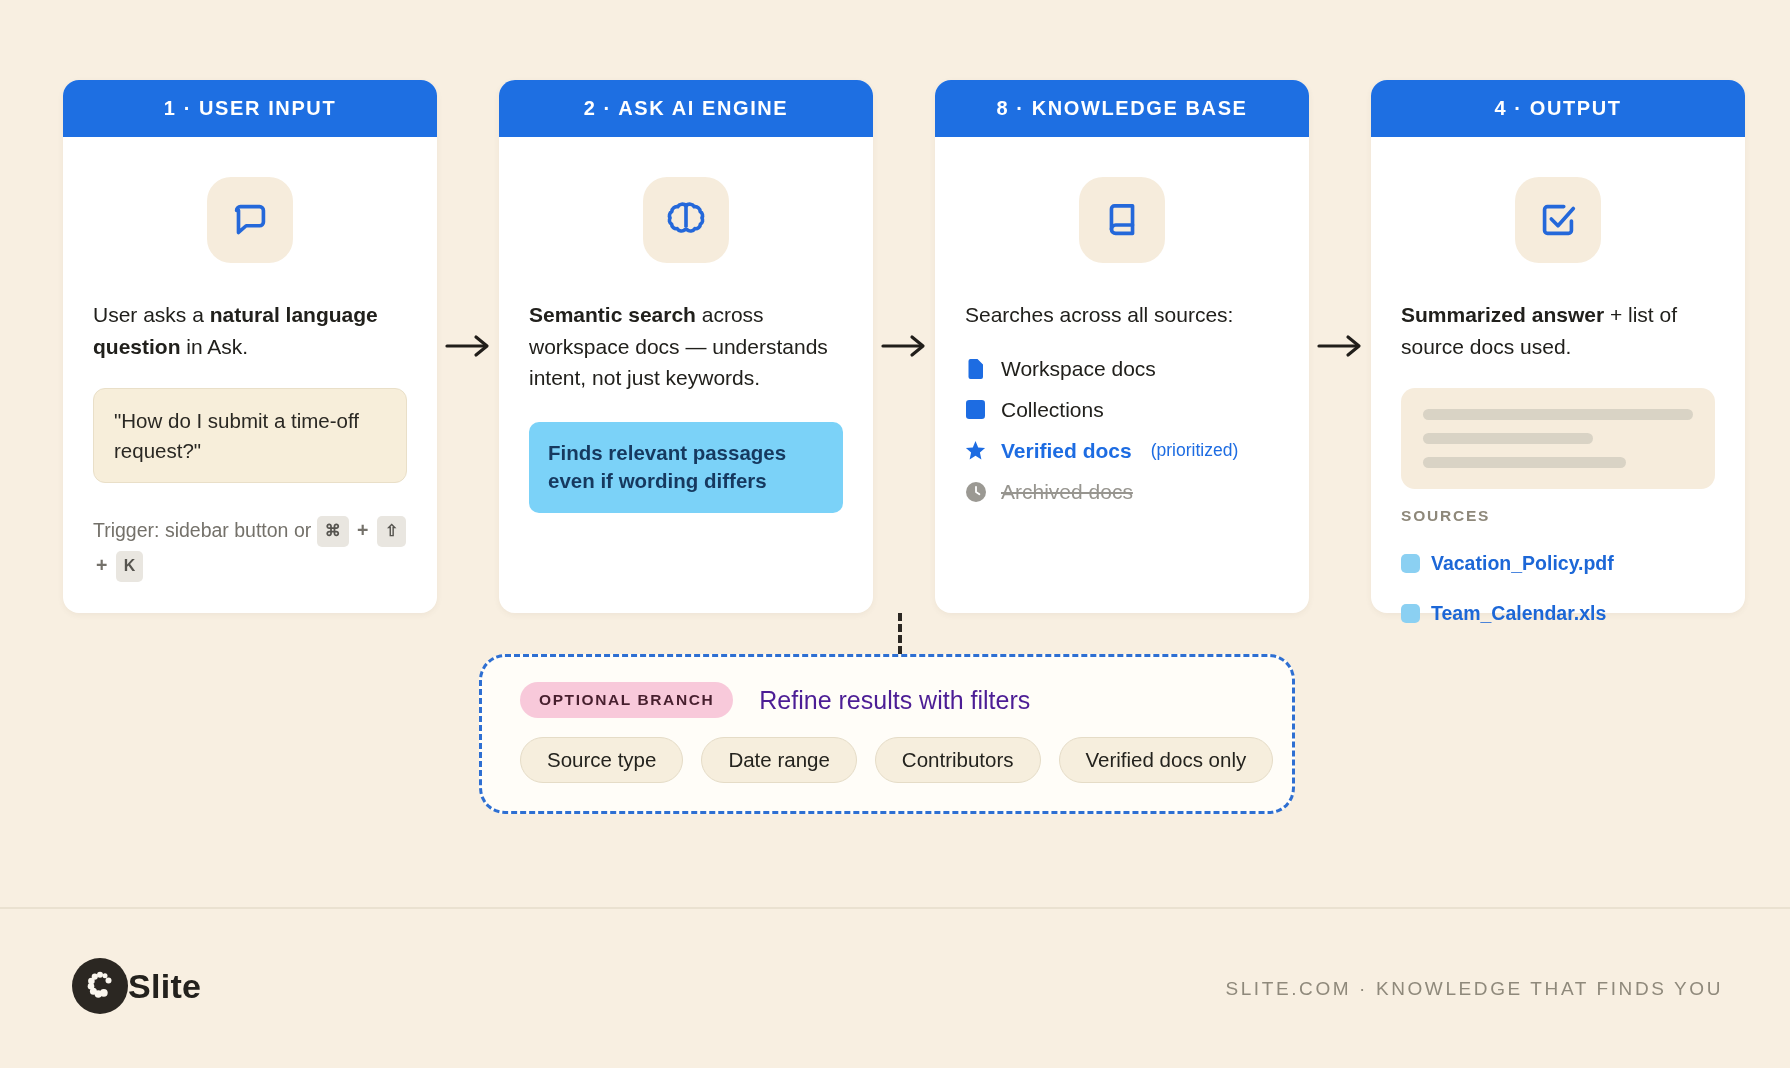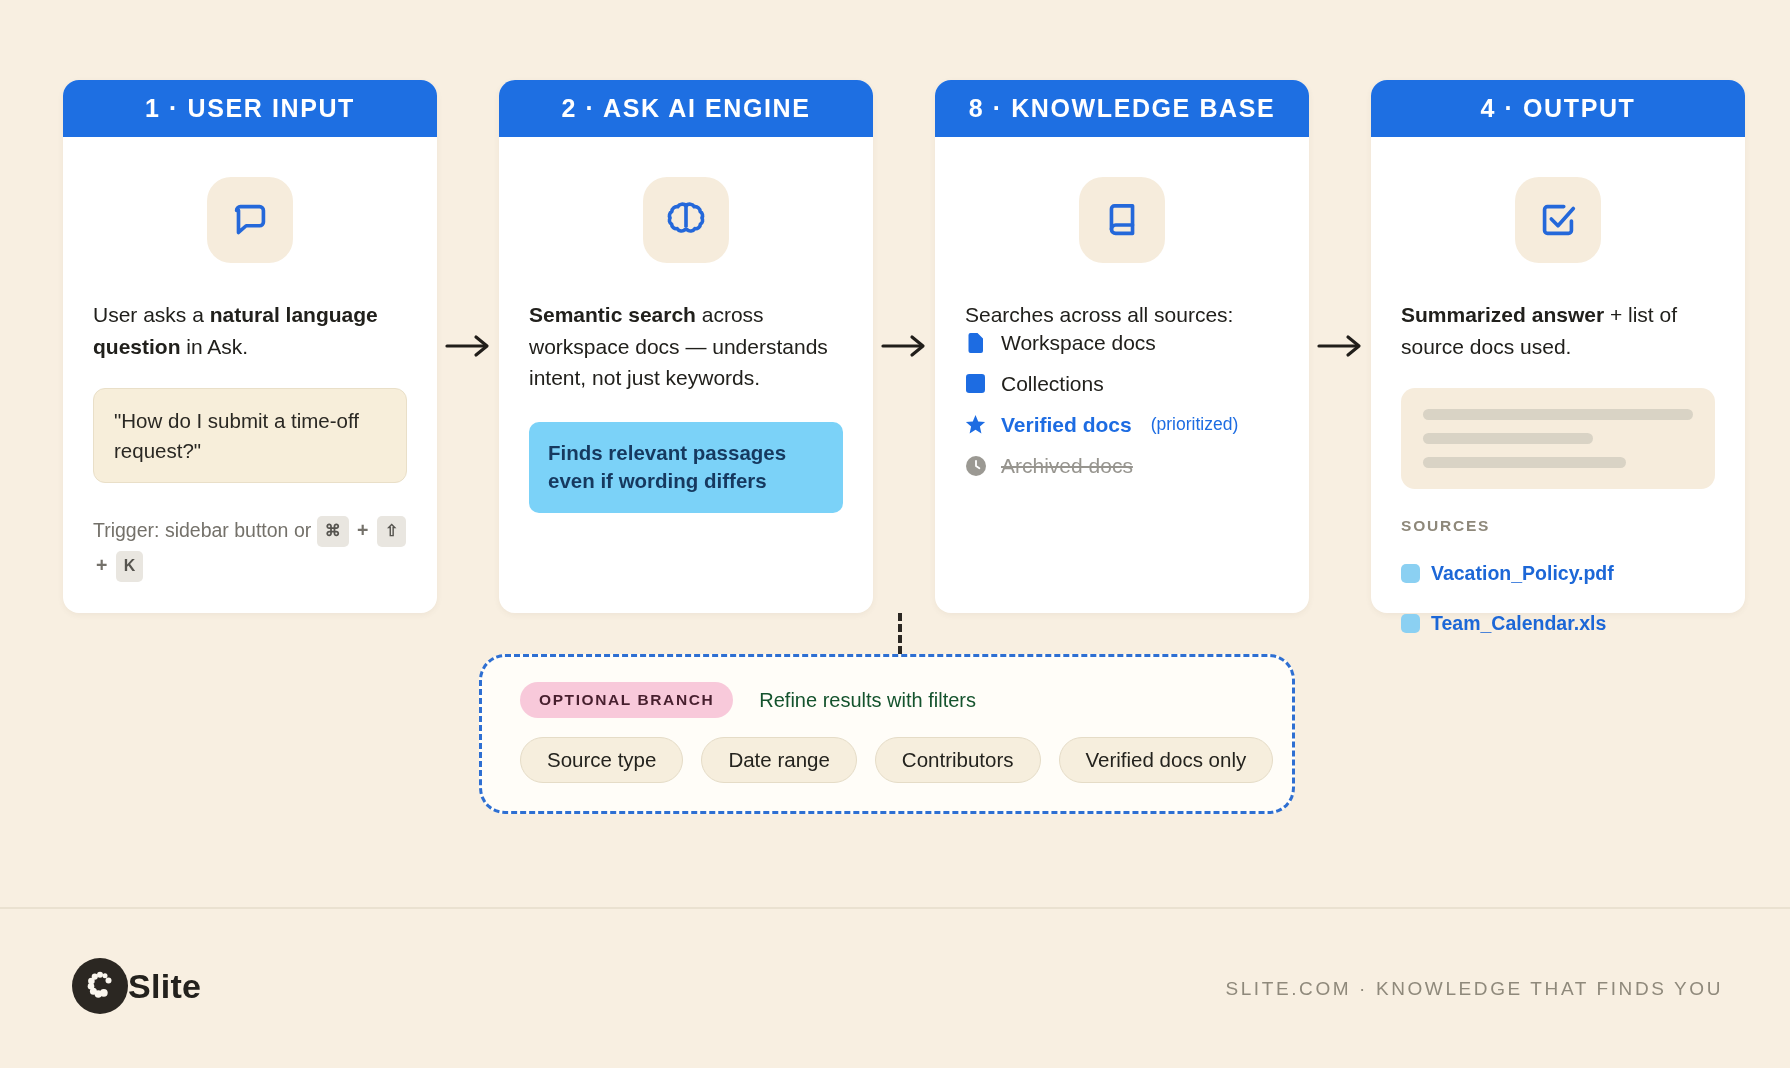--- a/index.html
+++ b/index.html
@@ -16,21 +16,21 @@
   .cards-row { position:absolute; left:63px; top:80px; display:flex; }
   .card {
     width:374px; height:533px; background:#ffffff; border-radius:16px;
     box-shadow:0 2px 6px rgba(90,75,50,.06);
     display:flex; flex-direction:column;
   }
   .card-header {
     height:57px; flex:0 0 57px; background:#1e6fe2; color:#ffffff;
     border-radius:16px 16px 0 0;
     display:flex; align-items:center; justify-content:center;
-    font-size:25px; font-weight:bold; letter-spacing:1.6px;
+    font-size:20px; font-weight:bold; letter-spacing:1.6px;
   }
   .card-body { padding:0 30px; flex:1; }
   .icon-tile {
     width:86px; height:86px; border-radius:24px; background:#f6ecdc;
     margin:40px auto 36px; display:flex; align-items:center; justify-content:center;
   }
   .card-text { font-size:21px; line-height:1.5; color:#21201c; }
   .card-text b { font-weight:bold; }
 
   
@@ -48,35 +48,35 @@
   .trigger .plus { font-weight:bold; color:#74716a; padding:0 3px; }
 
   
   .callout {
     margin-top:28px; background:#7bd2f8; border-radius:10px;
     padding:17px 19px; font-size:20.5px; line-height:1.4;
     font-weight:bold; color:#16395f;
   }
 
   
-  .kb-list { }
+  .kb-list { margin-top:26px; }
   .kb-row { display:flex; align-items:center; gap:15px; margin-bottom:17px; font-size:21px; }
   .li-icon { width:21px; height:21px; flex:0 0 21px; display:flex; align-items:center; justify-content:center; }
   .kb-row .verified-label { color:#1d6ce2; font-weight:bold; }
   .kb-row .verified-suffix { color:#1d6ce2; font-size:17.5px; margin-left:4px; }
   .kb-row.archived .li-label { color:#97958f; text-decoration:line-through; }
 
   
   .skeleton {
     margin-top:26px; background:#f6ecdc; border-radius:14px; padding:21px 22px;
   }
   .skel-bar { height:11px; border-radius:6px; background:#d9d3c5; }
   .skel-bar + .skel-bar { margin-top:13px; }
   .sources-label {
-    margin-top:28px; font-size:15.5px; font-weight:bold;
+    margin-top:18px; font-size:15.5px; font-weight:bold;
     letter-spacing:1.8px; color:#8e887a;
   }
   .source-link { display:flex; align-items:center; gap:11px; margin-top:27px; cursor:pointer; }
   .file-chip { width:19px; height:19px; border-radius:5px; background:#8bd0f2; flex:0 0 19px; }
   .source-link span.link-text { font-size:19.5px; font-weight:bold; color:#1c67d7; }
 
   
   .arrow-zone { width:62px; display:flex; justify-content:center; align-items:flex-start; padding-top:253px; }
 
   
@@ -84,21 +84,21 @@
   .optional-box {
     position:absolute; left:479px; top:654px; width:816px; height:160px;
     border:3px dashed #2e6fd2; border-radius:26px; background:#fffdf8;
     padding:25px 38px;
   }
   .ob-row1 { display:flex; align-items:center; gap:26px; }
   .ob-badge {
     background:#f8c9da; color:#471f2e; font-weight:bold; font-size:15.5px;
     letter-spacing:1.6px; padding:9px 19px; border-radius:999px; white-space:nowrap;
   }
-  .ob-title { font-size:20px; color:#14532d; }
+  .ob-title { font-size:25px; color:#4c1d95; }
   .ob-chips { display:flex; gap:18px; margin-top:19px; }
   .ob-chip {
     background:#f6eedd; border:1px solid #e5dcc7; border-radius:999px;
     padding:10px 26px; font-size:20.5px; color:#24231e; cursor:pointer; white-space:nowrap;
   }
 
   
   .footer-divider { position:absolute; left:0; top:907px; width:1790px; height:2px; background:#eae1d0; }
   .footer-left { position:absolute; left:72px; top:958px; display:flex; align-items:center; }
   .brand-name { font-size:34px; font-weight:bold; color:#23211d; letter-spacing:.3px; }

